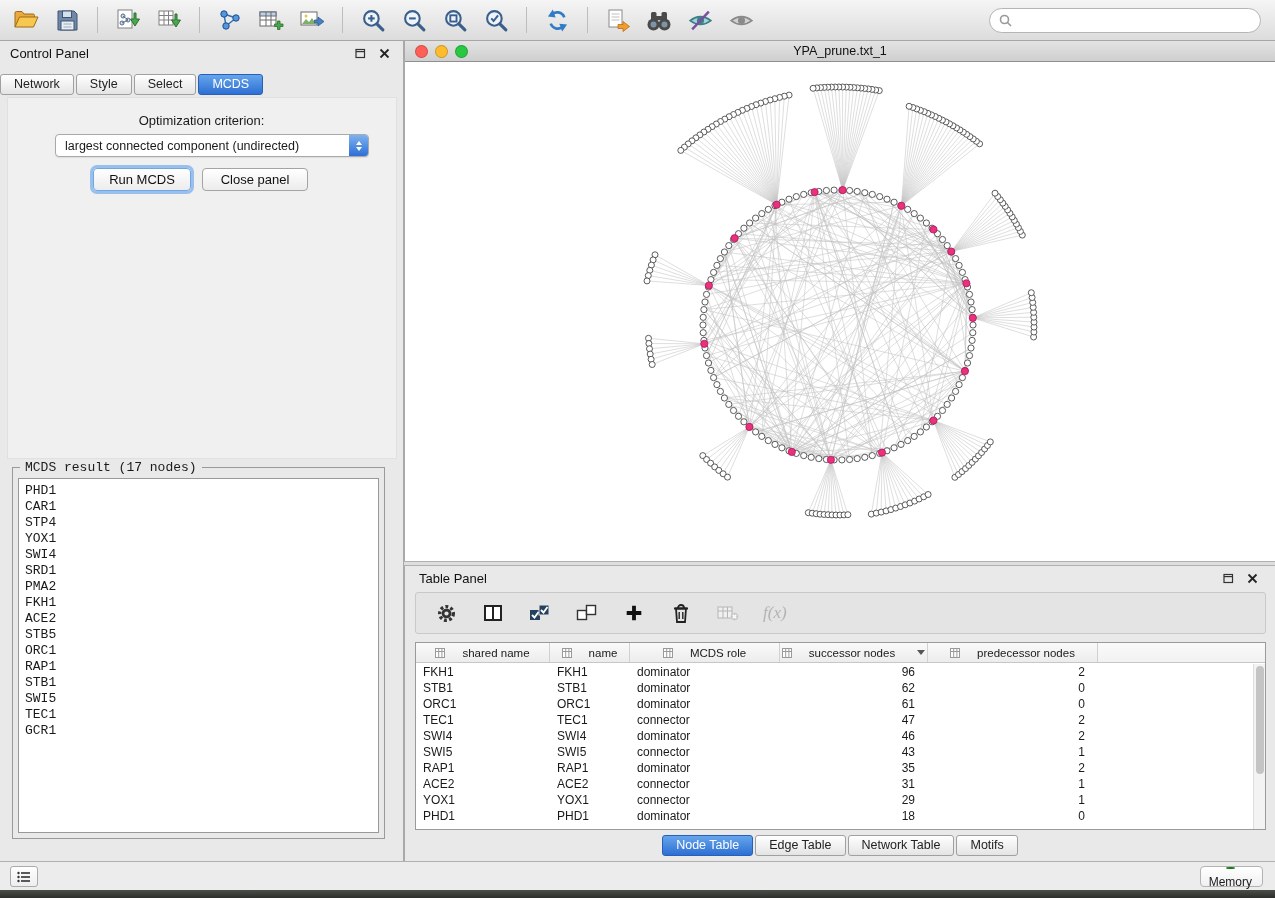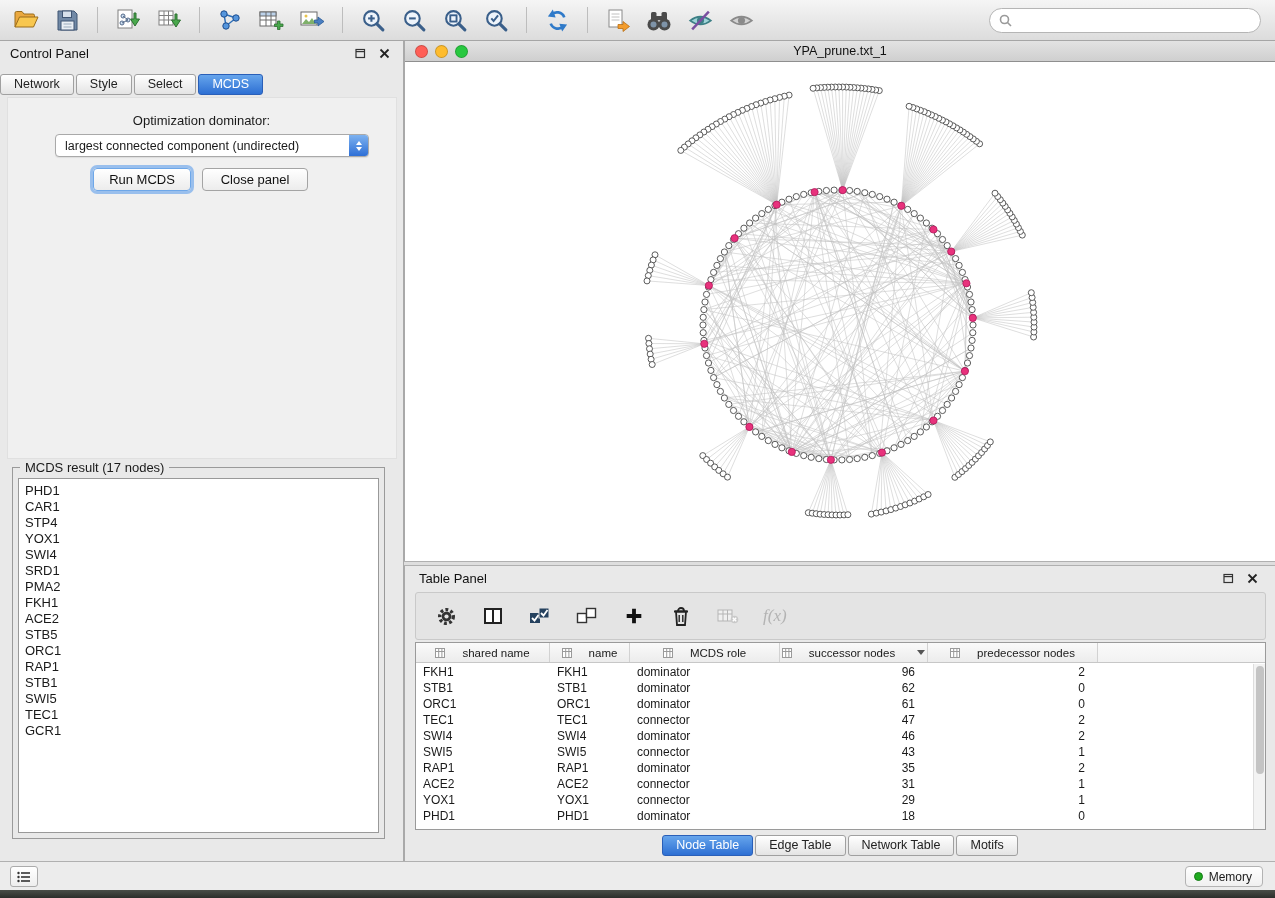--- a/index.html
+++ b/index.html
@@ -31,39 +31,39 @@
     border-radius:4px; display:flex; align-items:center; box-shadow:0 1px 1px rgba(0,0,0,0.08);margin-left:11px; }
   .dropdown .val { flex:1; padding:0 9px; font-size:12.5px; white-space:nowrap; overflow:hidden; }
   .dropdown .stepper { width:19px; height:21px; margin-right:0px; border-radius:0 3px 3px 0;
     background:linear-gradient(#7db2f0,#2e6fd6); display:flex; flex-direction:column; align-items:center; justify-content:center; gap:2px; }
   .tri-up { width:0; height:0; border-left:3.5px solid transparent; border-right:3.5px solid transparent; border-bottom:4.5px solid #fff; }
   .tri-down { width:0; height:0; border-left:3.5px solid transparent; border-right:3.5px solid transparent; border-top:4.5px solid #fff; }
   .btn { position:absolute; height:23px; background:linear-gradient(#ffffff,#ececec); border:1px solid #a4a4a4; border-radius:4px;
     font-size:13px; font-family:"Liberation Sans",sans-serif; color:#111; }
   .btn.run { left:93px; top:127px; width:98px; box-shadow:0 0 0 3px rgba(115,170,235,0.7); border-color:#6ea7e8; }
   .btn.closep { left:202px; top:127px; width:106px; }
-  .groupbox { position:absolute; left:12px; top:426px; width:373px; height:372px; border:1px solid #9a9a9a; }
+  .groupbox { position:absolute; left:12px; top:426px; width:373px; height:372px; border:1px solid #9a9a9a;font-family:Liberation Mono, monospace; }
   .groupbox .legend { position:absolute; top:-8px; left:7px; background:#e9e9e9; padding:0 5px; font-size:13px; }
   .mcds-list { position:absolute; left:5px; right:5px; top:10px; bottom:5px; background:#fff; border:1px solid #999; overflow:hidden; padding-top:4px; }
   .mcds-item { font-size:13px; line-height:16px; padding-left:6px; }
 
   
   .network-panel { position:absolute; left:404px; top:41px; width:871px; height:520px; border-left:1px solid #a9a9a9; }
   .net-titlebar { position:absolute; left:0; top:0; width:100%; height:21px; background:linear-gradient(#e3e3e3,#cfcfcf);
     border-bottom:1px solid #8f8f8f; display:flex; align-items:center; }
   .net-title { position:absolute; left:0; right:0; text-align:center; font-size:12.5px; color:#111; }
   .traffic { position:absolute; left:10px; top:4px; display:flex; gap:7px; }
   .light { width:13px; height:13px; border-radius:50%; border:1px solid rgba(0,0,0,0.2); }
   .net-canvas { position:absolute; left:0; top:21px; width:871px; height:499px; background:#fff; overflow:hidden; }
 
   .h-splitter { position:absolute; left:404px; top:561px; width:871px; height:5px; background:#dedede; border-top:1px solid #b0b0b0; border-bottom:1px solid #b0b0b0; }
 
   
   .table-panel { position:absolute; left:404px; top:566px; width:871px; height:295px; background:#e9e9e9; border-left:1px solid #a9a9a9; }
-  .tp-toolbar { position:absolute; left:10px; top:26px; width:851px; height:48px; background:#e4e4e4; border:1px solid #c9c9c9;
+  .tp-toolbar { position:absolute; left:10px; top:26px; width:851px; height:42px; background:#e4e4e4; border:1px solid #c9c9c9;
     border-radius:3px; display:flex; align-items:center; padding-left:18px; gap:23px; }
   .tp-icon { width:24px; height:24px; display:flex; align-items:center; justify-content:center; }
   .fx-label { font-style:italic; color:#b3b3b3; font-family:"Liberation Serif",serif; font-size:17px; }
   .node-table { position:absolute; left:10px; top:76px; width:851px; height:188px; border:1px solid #9a9a9a; background:#fff; overflow:hidden; }
   .thead { display:flex; height:20px; border-bottom:1px solid #c7c7c7; font-size:11.5px; }
   .th { display:flex; align-items:center; justify-content:center; gap:17px; border-right:1px solid #d2d2d2;
     background:linear-gradient(#fafafa,#ececec); }
   .th-fill { flex:1; background:linear-gradient(#fafafa,#f2f2f2); }
   .w0{width:134px}.w1{width:80px}.w2{width:150px}.w3{width:148px}.w4{width:170px}
   .chev { width:0; height:0; border-left:4px solid transparent; border-right:4px solid transparent; border-top:5px solid #555; margin-left:5px; }
@@ -73,21 +73,21 @@
   .tcell.num { text-align:right; padding-right:13px; padding-left:0; }
   .vscroll { position:absolute; right:0; top:21px; bottom:0; width:12px; background:#f3f3f3; border-left:1px solid #ddd; }
   .vthumb { position:absolute; left:1.5px; top:2px; width:8px; height:108px; background:#c4c4c4; border-radius:5px; }
   .tp-tabs { position:absolute; left:0; right:0; top:269px; display:flex; justify-content:center; gap:2px; }
 
   
   .status-bar { position:absolute; left:0; top:861px; width:100%; height:29px; background:#ececec; border-top:1px solid #b0b0b0; }
   .menu-btn { position:absolute; left:10px; top:4px; width:28px; height:21px; background:linear-gradient(#fff,#eee);
     border:1px solid #ababab; border-radius:3px; display:flex; align-items:center; justify-content:center; }
   .memory-btn { position:absolute; right:12px; top:4px; height:21px; padding:0 10px 0 8px; background:linear-gradient(#fff,#f0f0f0);
-    border:1px solid #b3b3b3; border-radius:4px; display:flex; align-items:center; gap:6px; font-size:12px; }
+    border:1px solid #b3b3b3; border-radius:4px; display:flex; align-items:center; gap:6px; font-size:12px;flex-direction:column; }
   .green-dot { width:9px; height:9px; border-radius:50%; background:#1faa1f; border:1px solid #157a15; }
   .bottom-strip { position:absolute; left:0; top:890px; width:100%; height:8px; background:linear-gradient(#4a4d48,#2c2e2b); }
 </style>
 </head>
 <body>
 
 <div id="app">
 
   <div class="toolbar">
     <div class="tb-btn">
@@ -255,21 +255,21 @@
           </svg>
       </span>
     </div>
     <div class="cp-card"></div>
     <div class="tabs-row">
         <div class="seg-btn">Network</div>
         <div class="seg-btn">Style</div>
         <div class="seg-btn">Select</div>
         <div class="seg-btn active">MCDS</div>
       </div>
-    <div class="opt-label">Optimization dominator:</div>
+    <div class="opt-label">Optimization criterion:</div>
     <div class="dropdown">
       <span class="val">largest connected component (undirected)</span>
       <span class="stepper">
           <span class="tri-up"></span>
           <span class="tri-down"></span>
         </span>
     </div>
     <button class="btn run">Run MCDS</button>
     <button class="btn closep">Close panel</button>
     <div class="groupbox">

